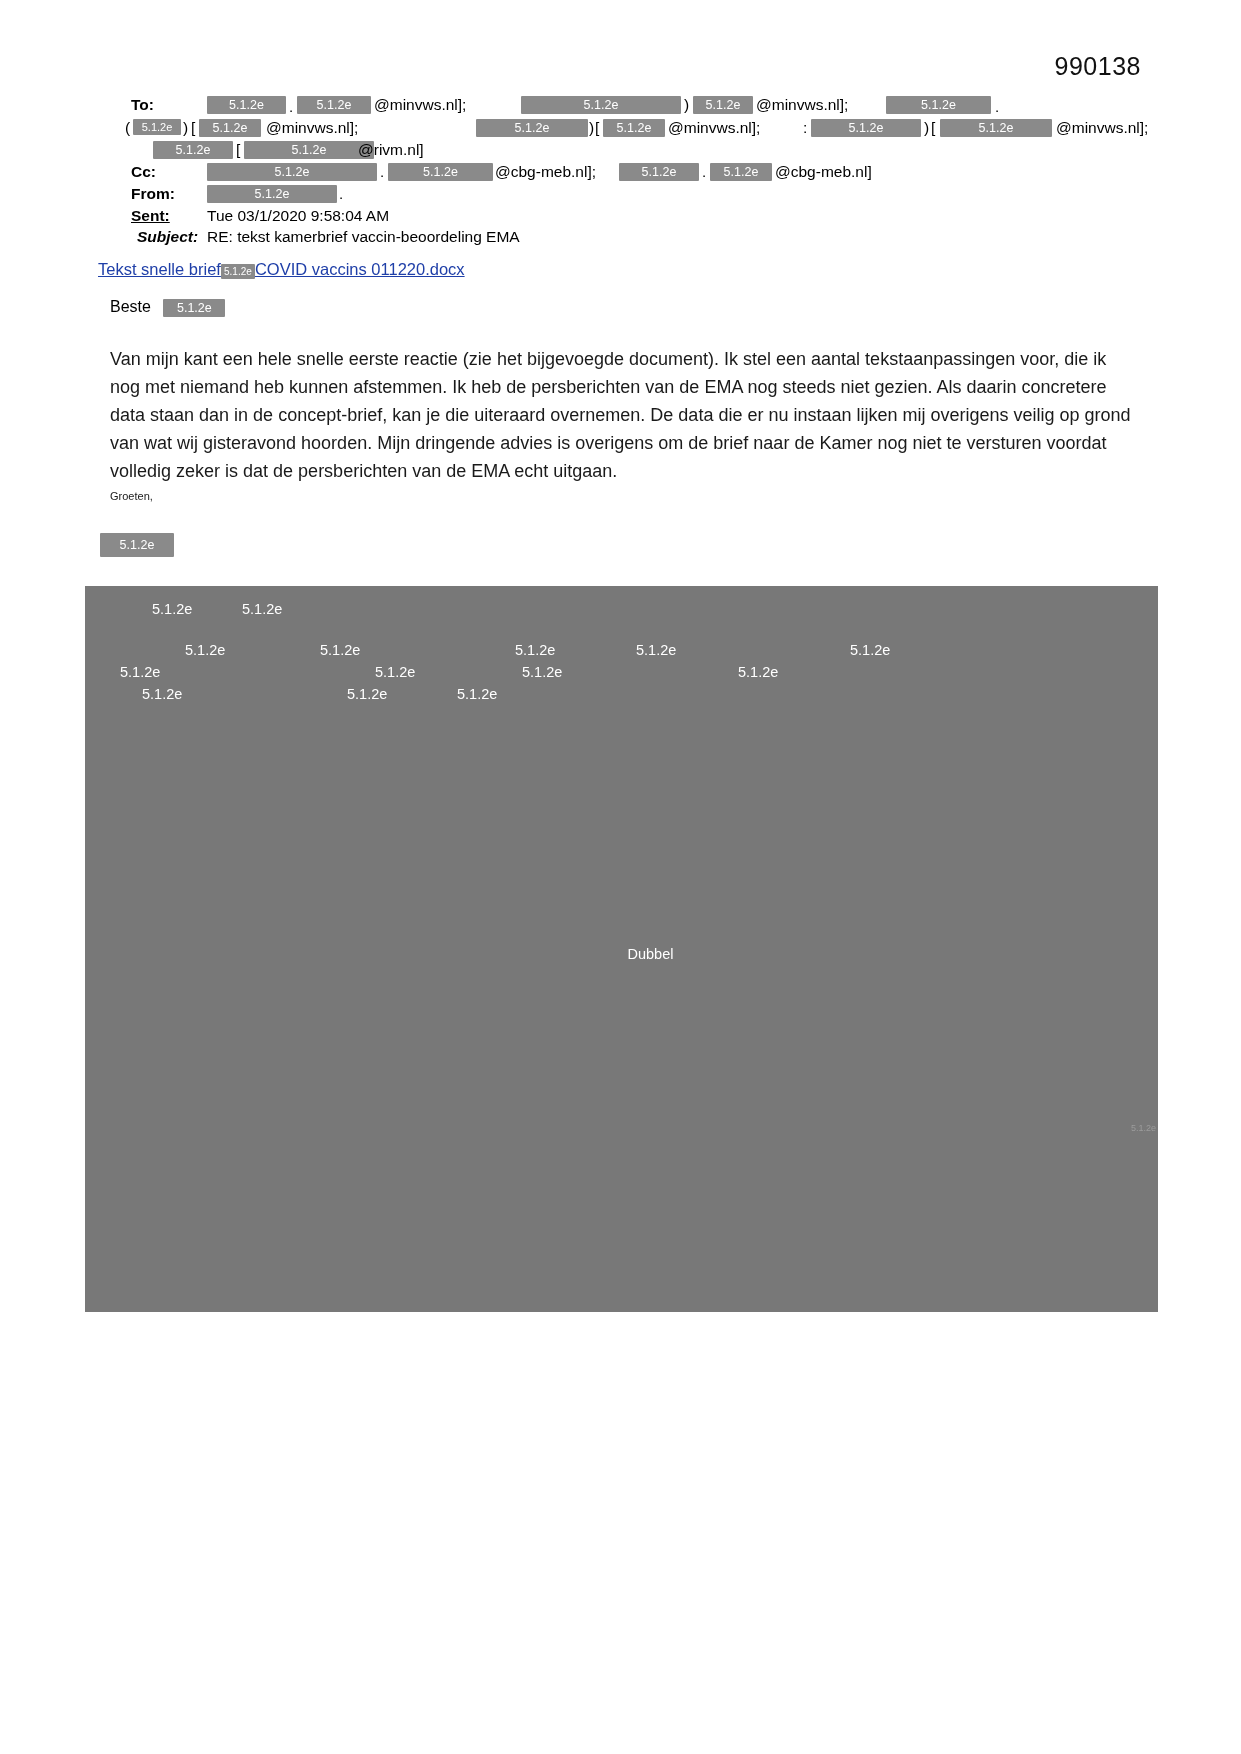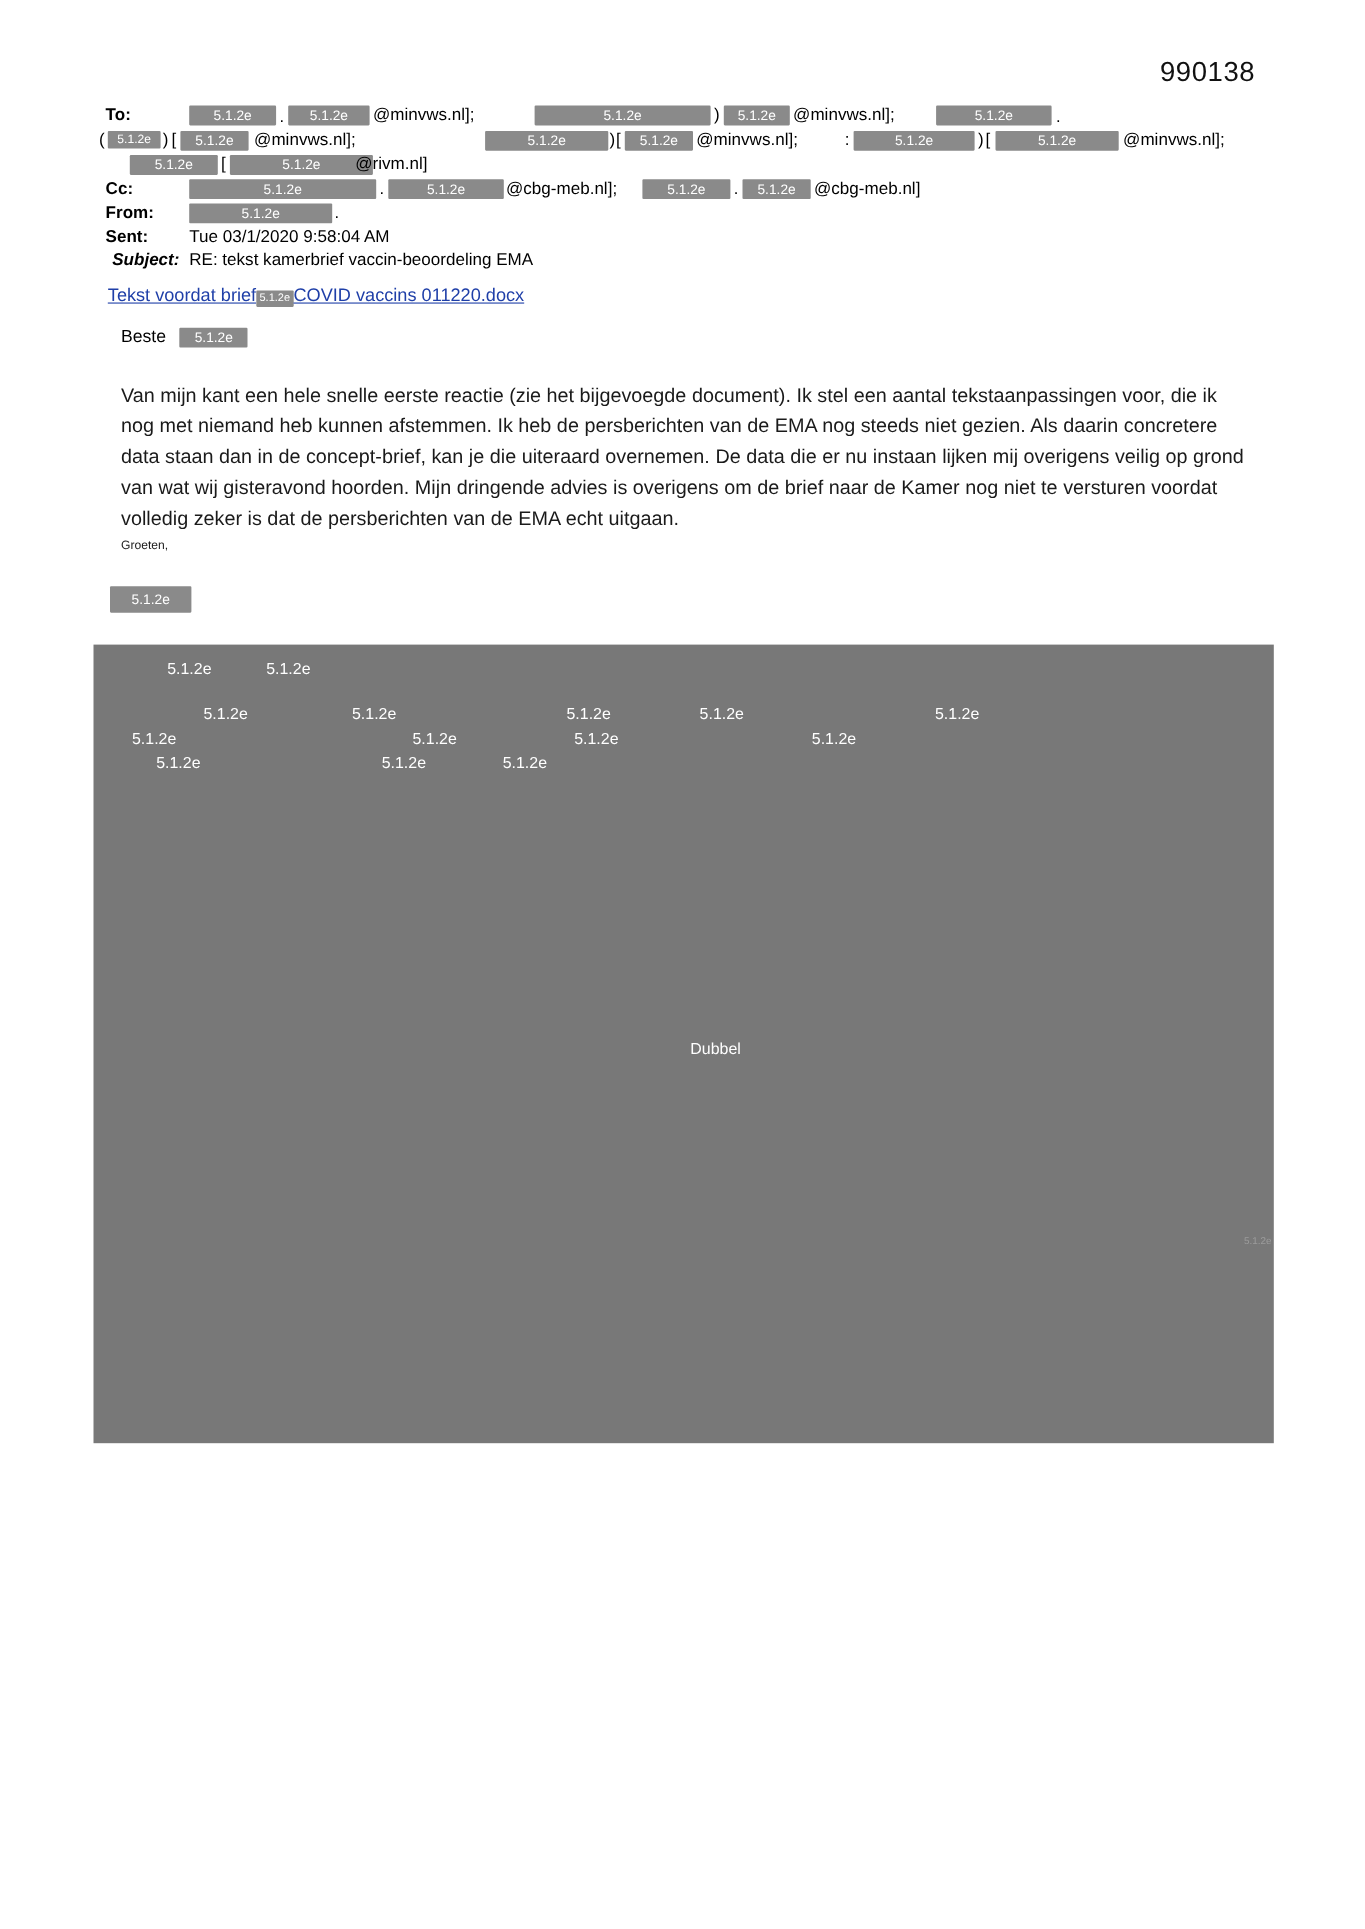--- a/index.html
+++ b/index.html
@@ -56,21 +56,21 @@
     color: #ffffff;
     font-size: 12.5px;
     font-family: "Liberation Sans", sans-serif;
     text-align: center;
     vertical-align: middle;
     line-height: 16px;
     padding: 1px 0;
     border-radius: 1px;
   }
 
-  .abs { position: absolute; }
+  .abs { position: absolute; margin-left: 35px; }
 
   
   .salutation {
     position: absolute;
     left: 110px;
     top: 298px;
     font-size: 16px;
   }
   .para {
     position: absolute;
@@ -201,33 +201,33 @@
       <span class="abs" style="left:644px; top:1px; font-size:15.5px;">@cbg-meb.nl]</span>
     </div>
 
     <div class="hdr-row" style="height:22px;">
       <span class="hdr-label abs" style="left:0; top:1px;">From:</span>
       <span class="redact abs" style="left:76px; top:2px; width:130px;">5.1.2e</span>
       <span class="abs" style="left:208px; top:1px; font-size:15px;">.</span>
     </div>
 
     <div class="hdr-row" style="height:21px;">
-      <span class="hdr-label abs" style="left:0; top:1px;">Sent:</span>
+      <span class="hdr-label abs" style="left:0; top:1px;text-decoration:underline;">Sent:</span>
       <span class="abs" style="left:76px; top:1px; font-size:15.5px;">Tue 03/1/2020 9:58:04 AM</span>
     </div>
 
     <div class="hdr-row" style="height:21px;">
       <span class="hdr-label abs" style="left:6px; top:1px;font-style:italic;">Subject:</span>
       <span class="abs" style="left:76px; top:1px; font-size:15.5px;">RE: tekst kamerbrief vaccin-beoordeling EMA</span>
     </div>
 
   </div>
 
   <div class="attach">
-    <span>Tekst voordat brief</span><span class="redact" style="width:34px; font-size:10px; line-height:13px;">5.1.2e</span><span>COVID vaccins 011220.docx</span>
+    <span>Tekst snelle brief</span><span class="redact" style="width:34px; font-size:10px; line-height:13px;">5.1.2e</span><span>COVID vaccins 011220.docx</span>
   </div>
 
   <div class="salutation">
     <span>Beste</span>
     <span class="redact" style="width:62px; margin-left:8px;">5.1.2e</span>
   </div>
 
   <div class="para">Van mijn kant een hele snelle eerste reactie (zie het bijgevoegde document). Ik stel een aantal tekstaanpassingen voor, die ik nog met niemand heb kunnen afstemmen. Ik heb de persberichten van de EMA nog steeds niet gezien. Als daarin concretere data staan dan in de concept-brief, kan je die uiteraard overnemen. De data die er nu instaan lijken mij overigens veilig op grond van wat wij gisteravond hoorden. Mijn dringende advies is overigens om de brief naar de Kamer nog niet te versturen voordat volledig zeker is dat de persberichten van de EMA echt uitgaan.</div>
 
   <div class="groeten">Groeten,</div>

